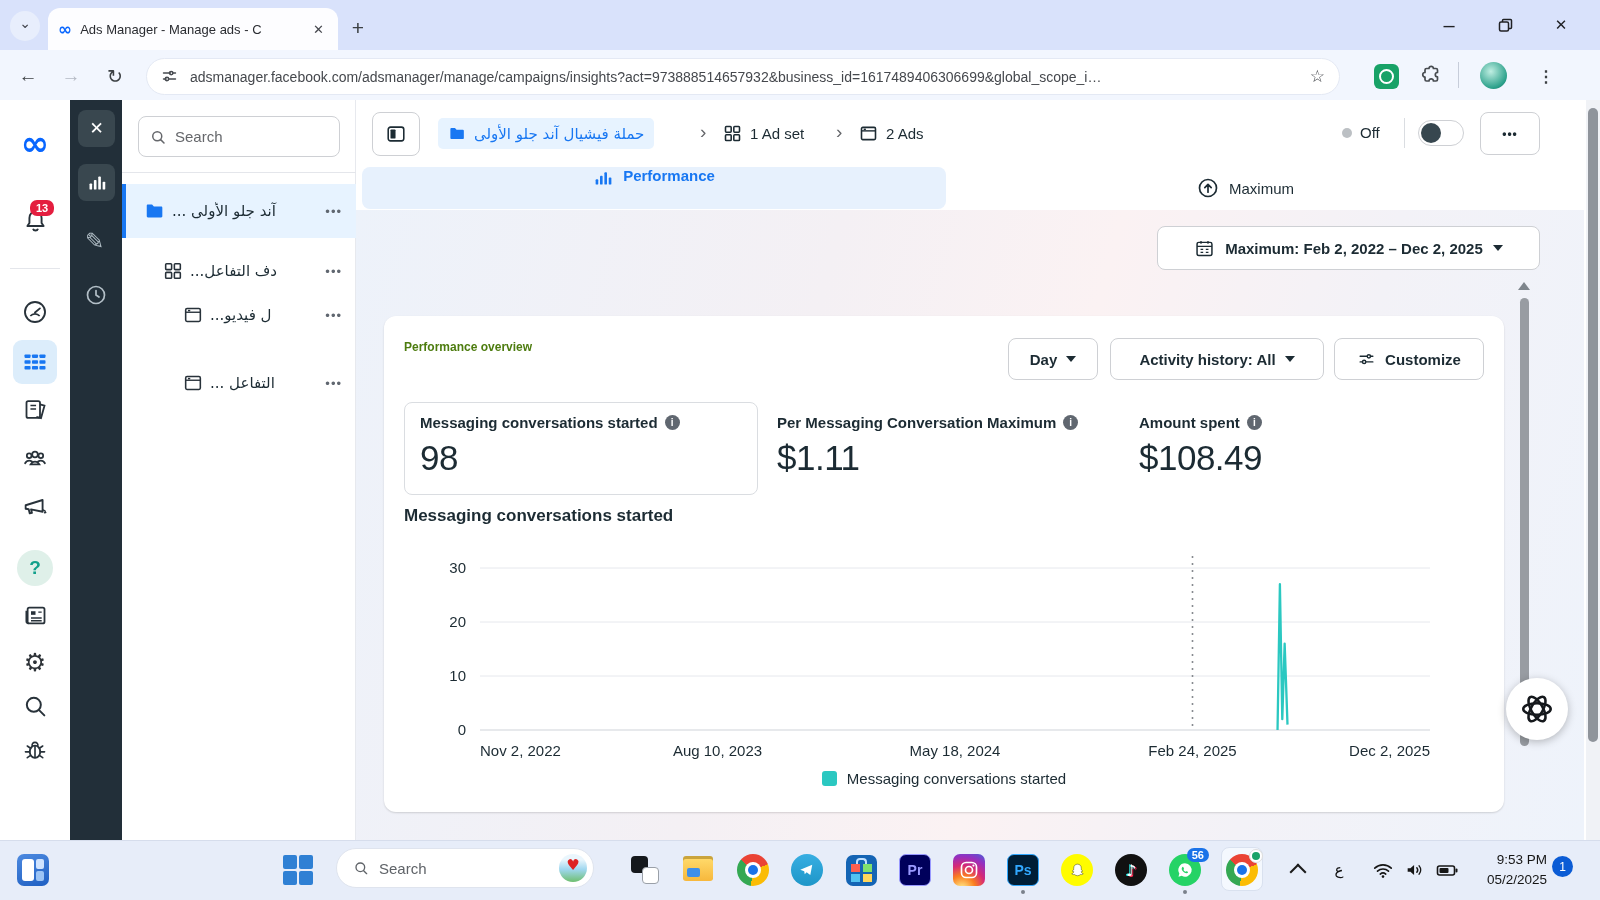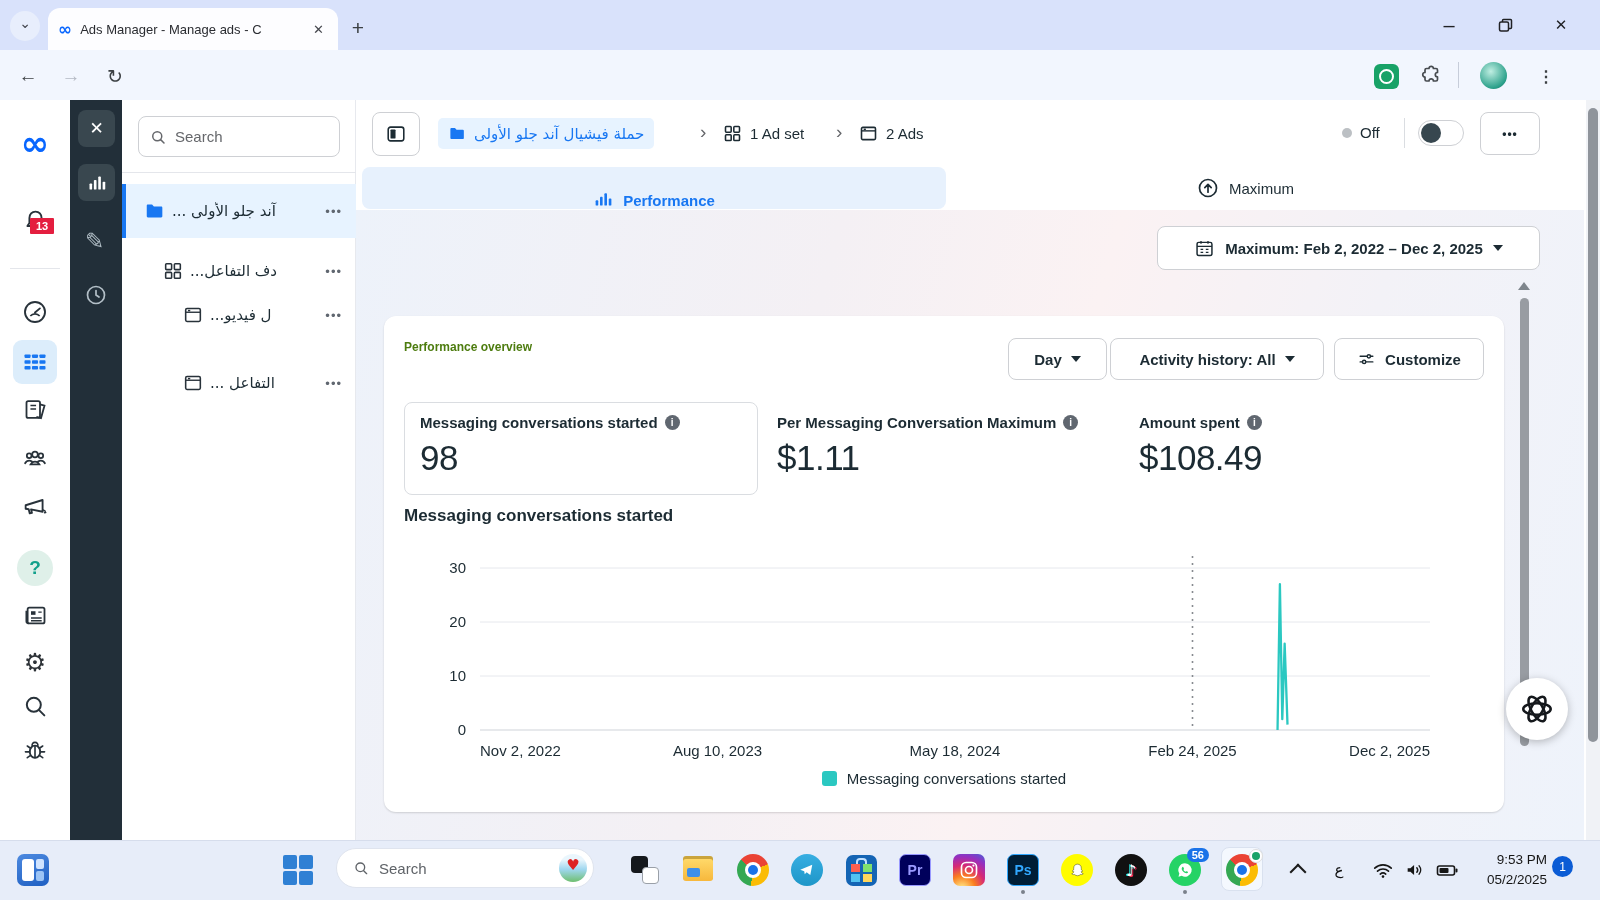--- a/index.html
+++ b/index.html
@@ -38,21 +38,21 @@
   .extgreen i{width:11px;height:11px;border:2px solid #fff;border-radius:50%;display:block;}
   .tooldiv{left:1458px;top:62px;width:1px;height:26px;background:#c7cdda;}
   .avatar{left:1480px;top:62px;width:27px;height:27px;border-radius:50%;
     background:radial-gradient(circle at 40% 35%,#bfeee2,#2ba08a 70%,#135e52);}
   .kebab{color:#3c4043;font-size:16px;font-weight:bold;letter-spacing:0;}
   .kebab::after{content:"⋮";}
   
   .rail{left:0;top:100px;width:70px;height:694px;background:#fff;}
   .railicon{left:0;width:70px;display:flex;justify-content:center;}
   .raildiv{left:10px;width:50px;height:1px;background:#e4e6eb;}
-  .badge13{left:30px;top:200px;background:#e41e3f;color:#fff;font-size:11px;font-weight:bold;border-radius:1px;padding:2px 6px;margin-top:18px;}
+  .badge13{left:30px;top:200px;background:#e41e3f;color:#fff;font-size:11px;font-weight:bold;border-radius:7px;padding:2px 6px;}
   .activebox{left:13px;top:340px;width:44px;height:44px;border-radius:9px;background:#dcedfb;}
   .helpcircle{left:17px;top:550px;width:36px;height:36px;border-radius:50%;background:#dff0e9;color:#12a08b;
     display:flex;align-items:center;justify-content:center;font-size:19px;font-weight:bold;}
   .helpcircle::after{content:"?";}
   .gearglyph{font-size:25px;color:#2e3338;}
   .gearglyph::after{content:"⚙";}
   .darkrail{left:70px;top:100px;width:52px;height:740px;background:#222f39;}
   .drbtn{left:78px;width:37px;height:37px;border-radius:8px;background:#39474f;display:flex;align-items:center;justify-content:center;}
   .drx{color:#fff;font-size:17px;}
   .drx::after{content:"✕";}
@@ -82,21 +82,21 @@
   .offtxt{left:1360px;top:124px;font-size:15px;color:#1c2b33;}
   .hdrdiv{left:1404px;top:118px;width:1px;height:30px;background:#dadde1;}
   .toggle{left:1418px;top:120px;width:46px;height:26px;border-radius:13px;background:#fff;border:1px solid #ced0d4;box-sizing:border-box;}
   .toggle i{position:absolute;left:2px;top:2px;width:20px;height:20px;border-radius:50%;background:#37474f;display:block;}
   .morebtn{left:1480px;top:112px;width:58px;height:41px;border:1px solid #ced0d4;border-radius:8px;background:#fff;
     display:flex;align-items:center;justify-content:center;color:#1c2b33;font-weight:bold;letter-spacing:1px;}
   .morebtn::after{content:"•••";font-size:12px;}
   
   .tabsrow{left:356px;top:166px;width:1228px;height:44px;background:#fff;}
   .perftab{left:362px;top:167px;width:584px;height:42px;background:#e7f1fd;border-radius:8px;
-    display:flex;align-items:flex-end;justify-content:center;gap:9px;}
+    display:flex;align-items:flex-start;justify-content:center;gap:9px;}
   .perftab span{color:#1877f2;font-size:15px;font-weight:bold;}
   .actionstab{left:1196px;top:167px;height:42px;display:flex;align-items:center;gap:9px;}
   .actionstab span{color:#1c2b33;font-size:15px;}
   
   .content{left:356px;top:210px;width:1228px;height:630px;
     background:linear-gradient(105deg,#edf2fa 0%,#f4f0f4 35%,#fbf2f3 55%,#f3f2f7 75%,#eef3fb 100%);}
   .datebtn{left:1157px;top:226px;width:383px;height:44px;background:#fff;border:1px solid #ced0d4;border-radius:8px;
     display:flex;align-items:center;justify-content:center;gap:10px;box-sizing:border-box;}
   .datebtn span{font-size:15px;font-weight:bold;color:#1c2b33;}
   .caret{width:0;height:0;border-left:5px solid transparent;border-right:5px solid transparent;border-top:6px solid #1c2b33;}
@@ -171,20 +171,29 @@
         <rect x="1.5" y="4" width="9" height="9" rx="1.5" fill="none" stroke="#202124" stroke-width="1.5"></rect>
         <path d="M4.5 4V2.5A1 1 0 0 1 5.5 1.5h7a1 1 0 0 1 1 1v7a1 1 0 0 1-1 1H11" fill="none" stroke="#202124" stroke-width="1.5"></path>
       </svg>
   </div>
   <div class="abs winbtn winclose" style="left:1546px;"></div>
 
   <div class="abs toolbar"></div>
   <div class="abs navglyph back" style="left:12px;"></div>
   <div class="abs navglyph fwd" style="left:55px;"></div>
   <div class="abs navglyph reload" style="left:99px;"></div>
+  <div class="abs omnibox">
+    <svg width="17" height="17" viewBox="0 0 20 20">
+        <path d="M3 6h8M14 6h3M3 13h3M9 13h8" stroke="#474b50" stroke-width="1.8" stroke-linecap="round"></path>
+        <circle cx="12" cy="6" r="2" fill="none" stroke="#474b50" stroke-width="1.8"></circle>
+        <circle cx="7" cy="13" r="2" fill="none" stroke="#474b50" stroke-width="1.8"></circle>
+      </svg>
+    <span class="urltext">adsmanager.facebook.com/adsmanager/manage/campaigns/insights?act=973888514657932&amp;business_id=1617489406306699&amp;global_scope_i…</span>
+    <span class="star"></span>
+  </div>
   <div class="abs extgreen">
       <i></i>
     </div>
   <div class="abs" style="left:1420px;top:63px;">
     <svg width="24" height="24" viewBox="0 0 24 24">
         <path d="M5 9.5V7a1.5 1.5 0 0 1 1.5-1.5H9a2.2 2.2 0 1 1 4.4 0h2.6A1.5 1.5 0 0 1 17.5 7v2.5a2.2 2.2 0 1 0 0 4.4v2.6a1.5 1.5 0 0 1-1.5 1.5h-2.6a2.2 2.2 0 1 0-4.4 0H6.5A1.5 1.5 0 0 1 5 16.5V14a2.2 2.2 0 1 1 0-4.5z" fill="none" stroke="#474b50" stroke-width="1.7" stroke-linejoin="round"></path>
       </svg>
   </div>
   <div class="abs tooldiv"></div>
   <div class="abs avatar"></div>
@@ -406,21 +415,21 @@
     <svg width="21" height="21" viewBox="0 0 24 24">
         <rect x="3.5" y="5" width="17" height="15" rx="2" fill="none" stroke="#1c2b33" stroke-width="1.7"></rect>
         <path d="M3.5 9.5h17M8 3.5v3M16 3.5v3M7.5 13h3M13.5 13h3M7.5 16.5h3M13.5 16.5h3" stroke="#1c2b33" stroke-width="1.5" fill="none"></path>
       </svg>
     <span>Maximum: Feb 2, 2022 – Dec 2, 2025</span>
     <i class="caret"></i>
   </div>
 
   <div class="abs card"></div>
   <div class="abs cardtitle">Performance overview</div>
-  <div class="abs cbtn" style="left:1008px;width:99px;">
+  <div class="abs cbtn" style="left:1008px;width:90px;">
     <span>Day</span>
       <i class="caret"></i>
   </div>
   <div class="abs cbtn" style="left:1110px;width:214px;">
     <span>Activity history: All</span>
       <i class="caret"></i>
   </div>
   <div class="abs cbtn" style="left:1334px;width:150px;">
     <svg width="19" height="19" viewBox="0 0 24 24">
         <path d="M4 8h9M17 8h3M4 15h3M11 15h9" stroke="#1c2b33" stroke-width="1.8" stroke-linecap="round"></path>

